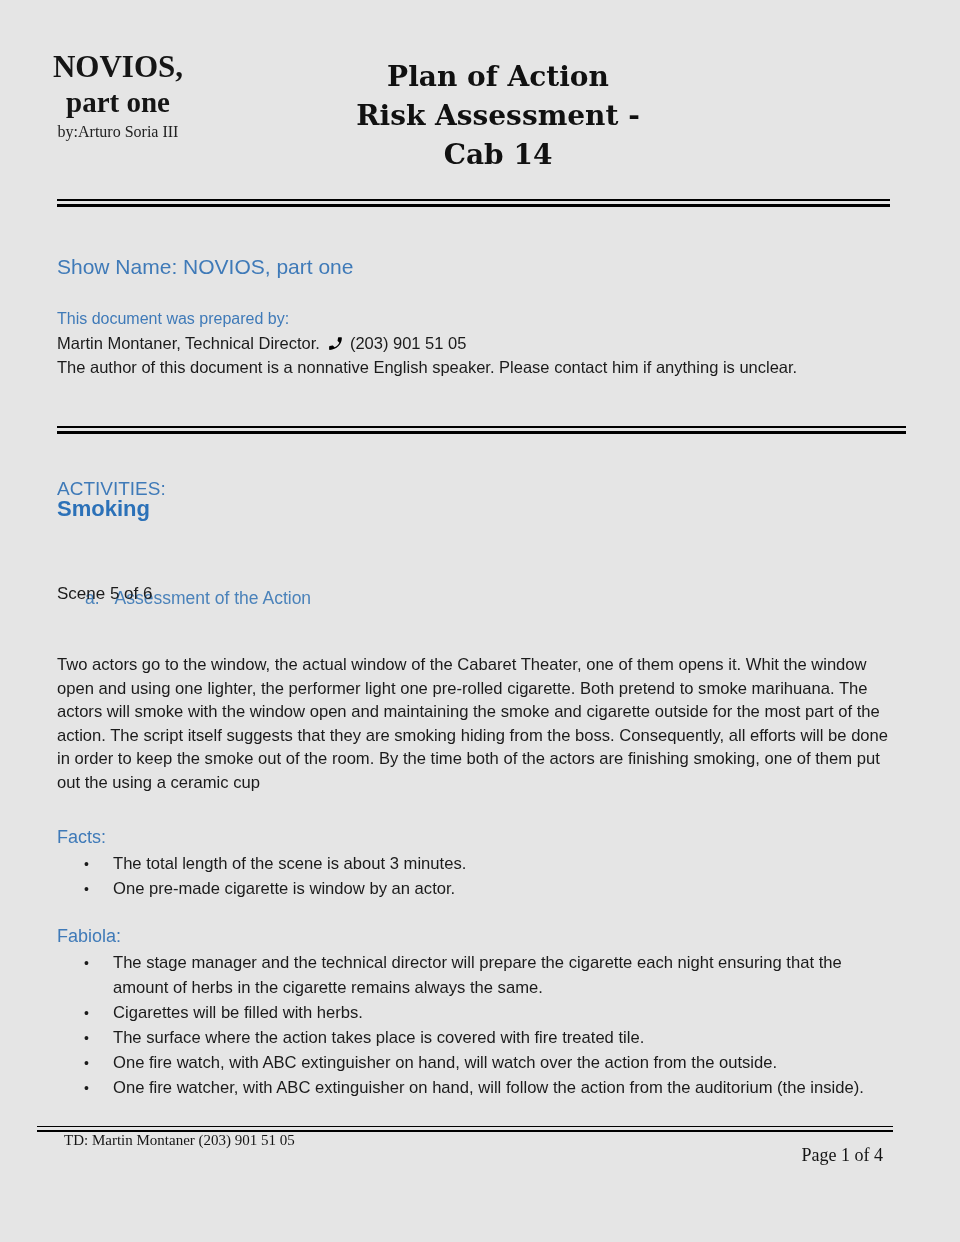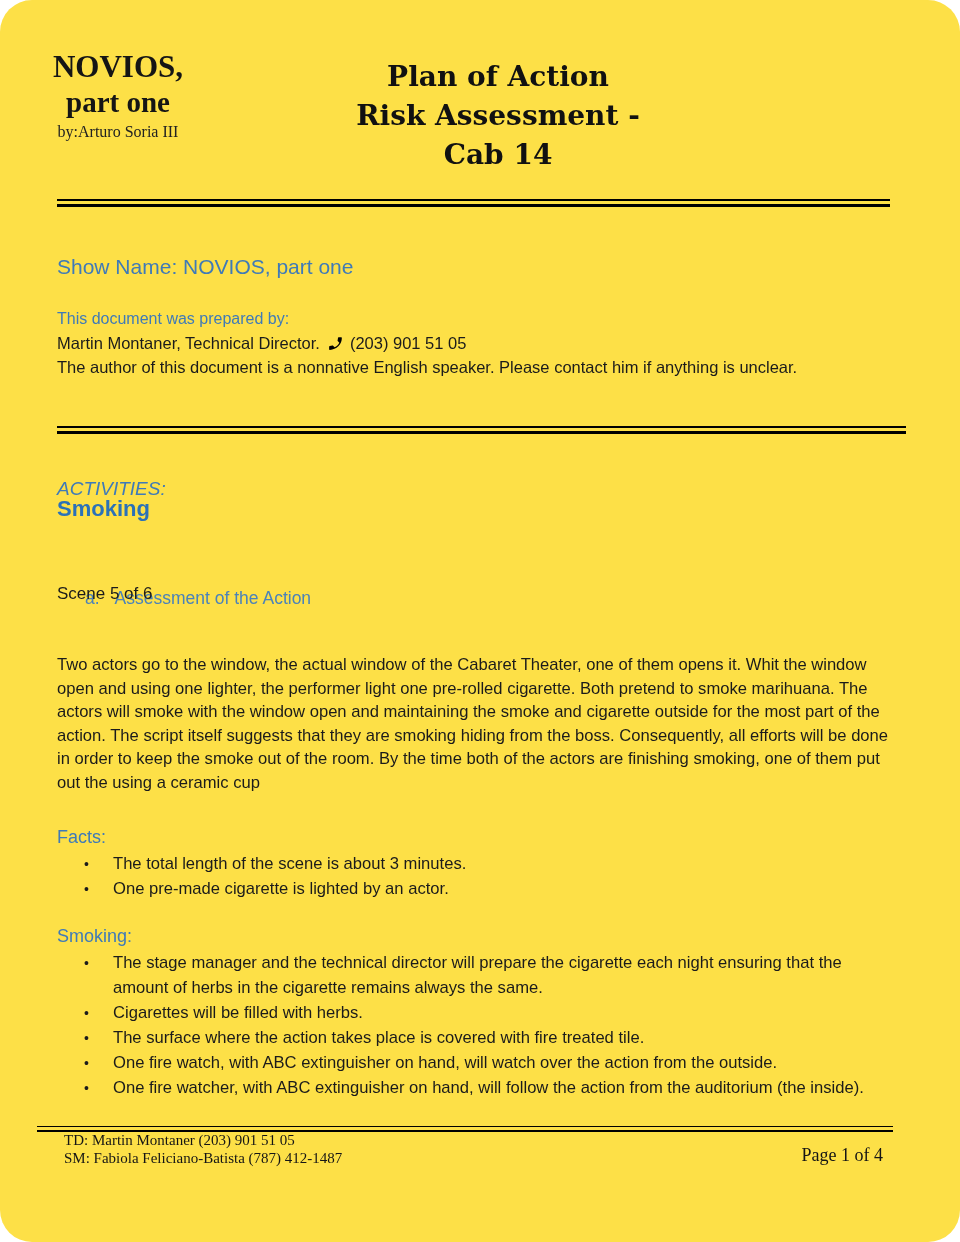--- a/index.html
+++ b/index.html
@@ -1,20 +1,19 @@
 <!DOCTYPE html>
 <html><head>
 <meta charset="utf-8">
 <style>
   html,body { margin:0; padding:0; background:#ffffff; }
   .page {
-    position:relative; width:960px; height:1242px; background:#fde047;
+    position:relative; width:960px; height:1242px; background:#e5e5e5;
     font-family:"Liberation Sans","DejaVu Sans",sans-serif; color:#1b1b1b;
     overflow:hidden;
-    border-radius:32px;
   }
 
   
   .show-block {
     position:absolute; left:38px; top:48px; width:160px; text-align:center;
     font-family:"Liberation Serif","DejaVu Serif",serif; color:#151515;
   }
   .show-title1 { font-size:31px; font-weight:700; line-height:38px; }
   .show-title2 { font-size:29px; font-weight:700; line-height:33px; }
   .byline { font-size:16px; margin-top:4px; color:#222; }
@@ -34,21 +33,21 @@
                  border-top:1px solid #000; border-bottom:2px solid #000; }
 
   
   .show-name { position:absolute; left:57px; top:255px; font-size:21px; color:#3f7ab8; }
   .prepared-label { position:absolute; left:57px; top:310px; font-size:16px; color:#3f7ab8; }
   .contact-line { position:absolute; left:57px; top:334px; font-size:16.5px; }
   .phone-icon-svg { vertical-align:-3px; margin:0 6px 0 7px; }
   .language-note { position:absolute; left:57px; top:358px; font-size:16.5px; }
 
   
-  .activities-heading { position:absolute; left:57px; top:478px; font-size:19px; color:#3f7ab8;font-style:italic; }
+  .activities-heading { position:absolute; left:57px; top:478px; font-size:19px; color:#3f7ab8; }
   .activity-title { position:absolute; left:57px; top:496px; font-size:22px; font-weight:700; color:#2b71b8; }
   .subsection { position:absolute; left:85px; top:588px; font-size:17.5px; color:#4a82ba; }
   .subsection .sub-label { margin-right:15px; }
   .scene-line { position:absolute; left:57px; top:584px; font-size:17px; }
   .description { position:absolute; left:57px; top:653px; width:841px; font-size:16.6px; line-height:23.6px; }
 
   .facts-heading { position:absolute; left:57px; top:827px; font-size:18px; color:#3f7ab8; }
   .facts-list { position:absolute; left:57px; top:851px; width:841px; }
   .controls-heading { position:absolute; left:57px; top:926px; font-size:18px; color:#3f7ab8; }
   .controls-list { position:absolute; left:57px; top:950px; width:841px; }
@@ -114,25 +113,25 @@
   <div class="description">Two actors go to the window, the actual window of the Cabaret Theater, one of them opens it. Whit the window open and using one lighter, the performer light one pre-rolled cigarette. Both pretend to smoke marihuana. The actors will smoke with the window open and maintaining the smoke and cigarette outside for the most part of the action. The script itself suggests that they are smoking hiding from the boss. Consequently, all efforts will be done in order to keep the smoke out of the room. By the time both of the actors are finishing smoking, one of them put out the using a ceramic cup</div>
 
   <div class="facts-heading">Facts:</div>
   <ul class="doc-list facts-list">
     <li>
       <span class="bullet">•</span>
       <span>The total length of the scene is about 3 minutes.</span>
     </li>
     <li>
       <span class="bullet">•</span>
-      <span>One pre-made cigarette is lighted by an actor.</span>
+      <span>One pre-made cigarette is window by an actor.</span>
     </li>
   </ul>
 
-  <div class="controls-heading">Smoking:</div>
+  <div class="controls-heading">Fabiola:</div>
   <ul class="doc-list controls-list">
     <li>
       <span class="bullet">•</span>
       <span>The stage manager and the technical director will prepare the cigarette each night ensuring that the amount of herbs in the cigarette remains always the same.</span>
     </li>
     <li>
       <span class="bullet">•</span>
       <span>Cigarettes will be filled with herbs.</span>
     </li>
     <li>
@@ -145,17 +144,16 @@
     </li>
     <li>
       <span class="bullet">•</span>
       <span>One fire watcher, with ABC extinguisher on hand, will follow the action from the auditorium (the inside).</span>
     </li>
   </ul>
 
   <div class="rule-footer"></div>
   <div class="footer-left">
     <div>TD: Martin Montaner (203) 901 51 05</div>
-    <div>SM: Fabiola Feliciano-Batista (787) 412-1487</div>
   </div>
   <div class="page-num">Page 1 of 4</div>
 
 </div>
 
 </body></html>

